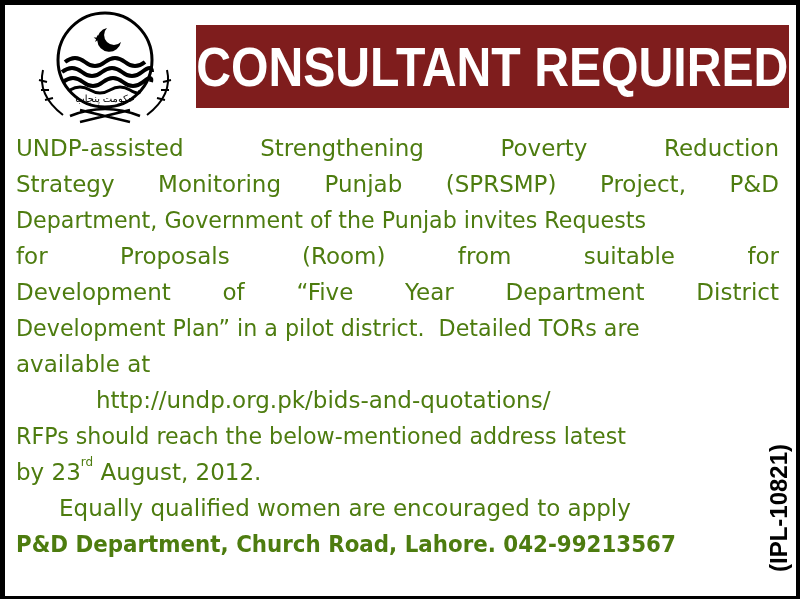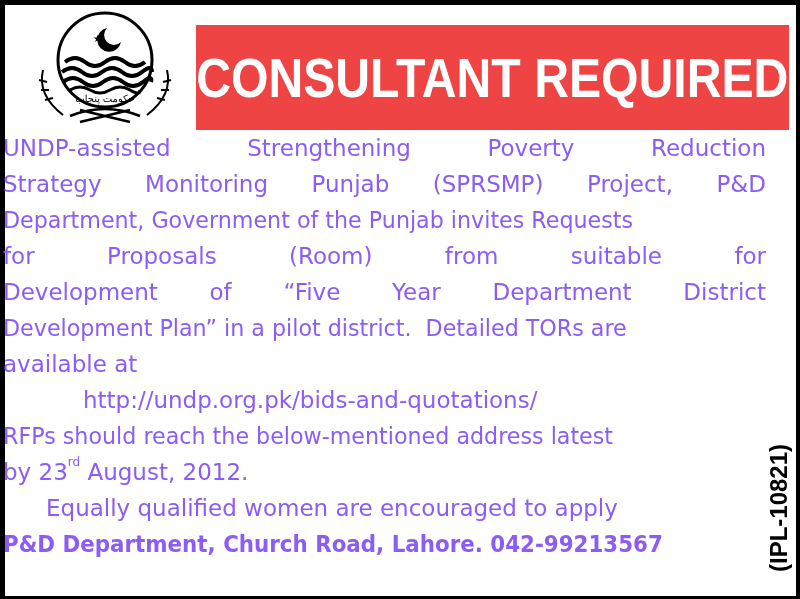--- a/index.html
+++ b/index.html
@@ -1,21 +1,21 @@
 <!DOCTYPE html>
 <html><head>
 <meta charset="utf-8">
 <style>
   html, body { margin:0; padding:0; }
   body { width:800px; height:599px; background:#fff; position:relative; overflow:hidden; font-family:"Liberation Sans", sans-serif; }
   .frame { position:absolute; left:0; top:0; width:800px; height:599px; box-sizing:border-box; border-top:5px solid #000; border-left:5px solid #000; border-right:4px solid #000; border-bottom:3px solid #000; background:#fff; }
   .logo { position:absolute; left:25px; top:10px; width:160px; height:118px; }
-  .title { position:absolute; left:196px; top:25px; width:593px; height:105px; background:#ef4444; color:#fff; display:flex; align-items:center; justify-content:center; }
+  .title { position:absolute; left:196px; top:25px; width:593px; height:83px; background:#7f1d1d; color:#fff; display:flex; align-items:center; justify-content:center; }
   .title span { font-family:"Liberation Sans", sans-serif; font-weight:bold; font-size:56px; letter-spacing:0; transform:scaleX(0.86); white-space:nowrap; display:inline-block; }
-  .body { position:absolute; left:3px; top:130px; width:763px; font-family:"DejaVu Sans", sans-serif; color:#8b5cf6; }
+  .body { position:absolute; left:16px; top:130px; width:763px; font-family:"DejaVu Sans", sans-serif; color:#4d7c0f; }
   .line { font-size:23px; line-height:36px; height:36px; white-space:nowrap; transform-origin:left center; }
   .just { display:flex; justify-content:space-between; }
   .url { padding-left:80px; }
   .indent { padding-left:43px; }
   .bold { font-weight:bold; }
   sup { font-size:12px; vertical-align:top; line-height:12px; position:relative; top:2px; }
   .ref { position:absolute; left:764px; top:420px; width:30px; height:175px; }
   .ref span { position:absolute; left:50%; top:50%; transform:translate(-50%,-50%) rotate(-90deg); font-family:"Liberation Sans", sans-serif; font-weight:bold; font-size:24px; white-space:nowrap; color:#000; }
 </style>
 </head>

